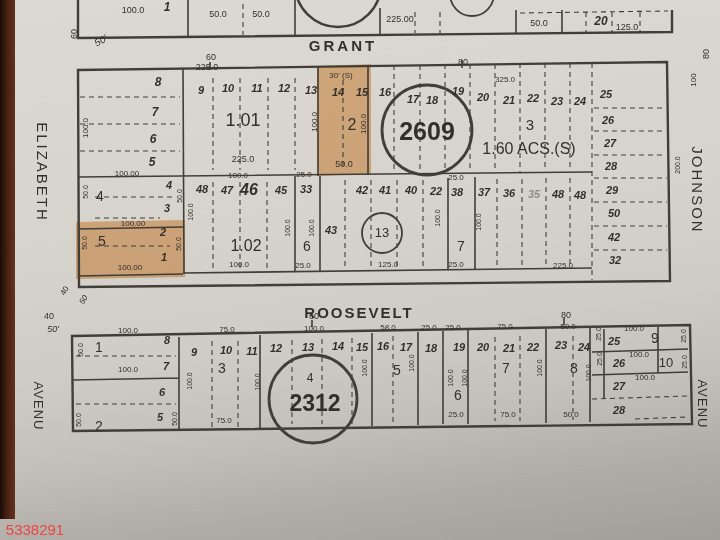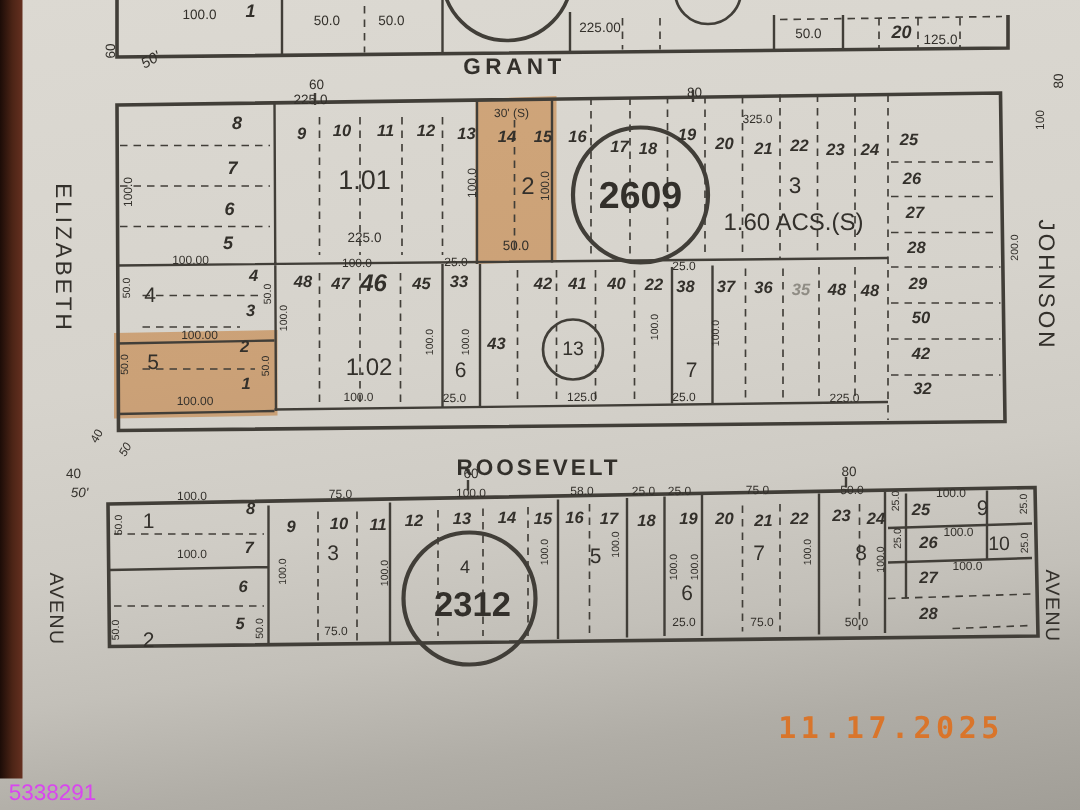--- a/index.html
+++ b/index.html
@@ -13,21 +13,21 @@
   .ln{stroke:#413e38;fill:none;}
   .lbl{position:absolute;color:#33302b;white-space:nowrap;line-height:1;
        transform-origin:center;}
   .f-bi{font-weight:bold;font-style:italic;}
   .f-b{font-weight:bold;}
   .f-i{font-style:italic;}
   #datestamp{position:absolute;left:594px;top:485px;transform:translate(-50%,-50%);
      font-family:"DejaVu Sans Mono",monospace;font-weight:bold;font-size:20px;
      letter-spacing:3px;color:#d9752b;white-space:nowrap;}
   #photoid{position:absolute;left:35px;top:529px;transform:translate(-50%,-50%);
-     font-size:15px;color:#d946ef;white-space:nowrap;}
+     font-size:15px;color:#ef4444;white-space:nowrap;}
 </style>
 </head>
 <body>
 
 <div id="stage">
   <div id="paper"></div>
 
   <svg width="720" height="540" viewBox="0 0 720 540">
 
     <g>
@@ -260,15 +260,14 @@
       <div class="lbl" style="left: 645px; top: 378px; font-size: 8px; transform: translate(-50%, -50%);">100.0</div>
       <div class="lbl f-bi" style="left: 619px; top: 410px; font-size: 11px; transform: translate(-50%, -50%);">28</div>
       <div class="lbl" style="left: 42px; top: 172px; font-size: 15px; letter-spacing: 2px; transform: translate(-50%, -50%) rotate(90deg);">ELIZABETH</div>
       <div class="lbl" style="left: 38px; top: 406px; font-size: 13px; letter-spacing: 1px; transform: translate(-50%, -50%) rotate(90deg);">AVENU</div>
       <div class="lbl" style="left: 697px; top: 190px; font-size: 15px; letter-spacing: 2px; transform: translate(-50%, -50%) rotate(90deg);">JOHNSON</div>
       <div class="lbl" style="left: 702px; top: 404px; font-size: 13px; letter-spacing: 1px; transform: translate(-50%, -50%) rotate(90deg);">AVENU</div>
     </div>
 
   <div id="wood"></div>
 
-  <div id="datestamp">11.17.2025</div>
   <div id="photoid">5338291</div>
 </div>
 
 </body></html>

